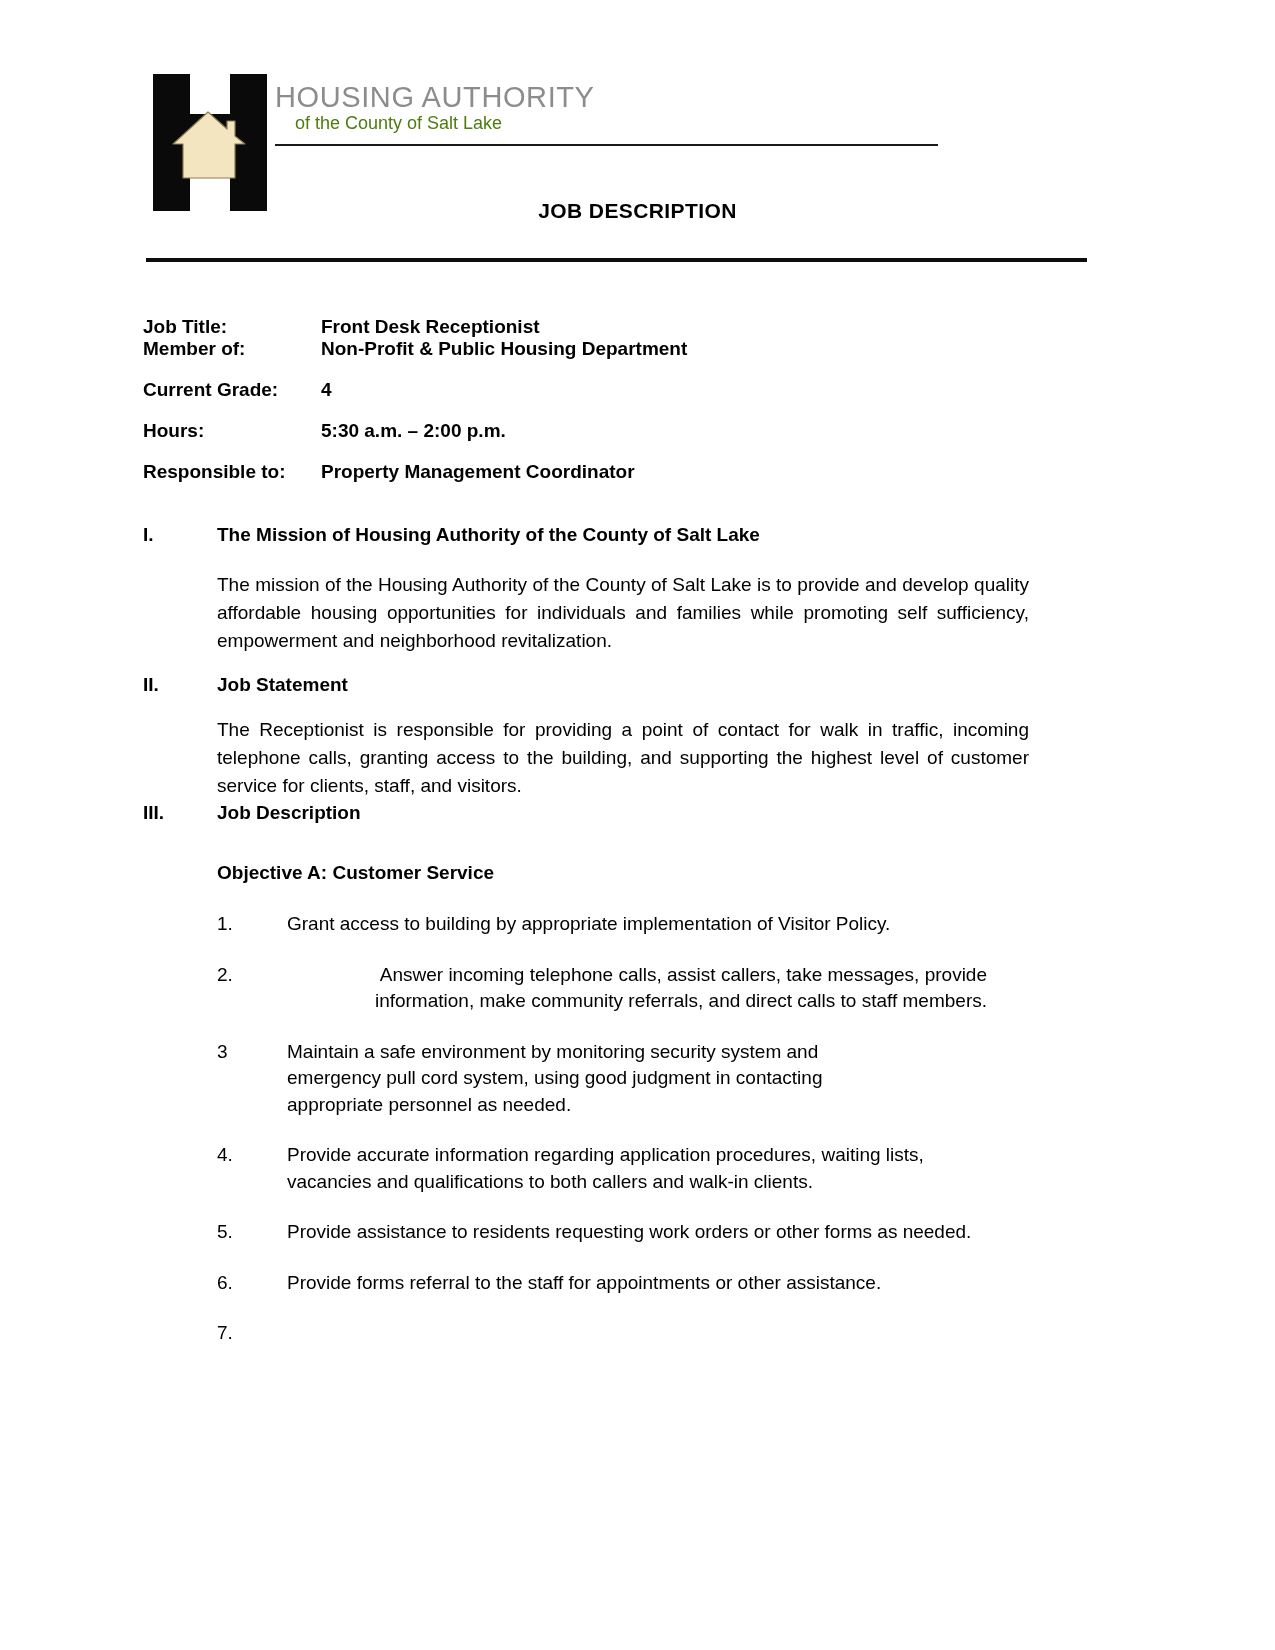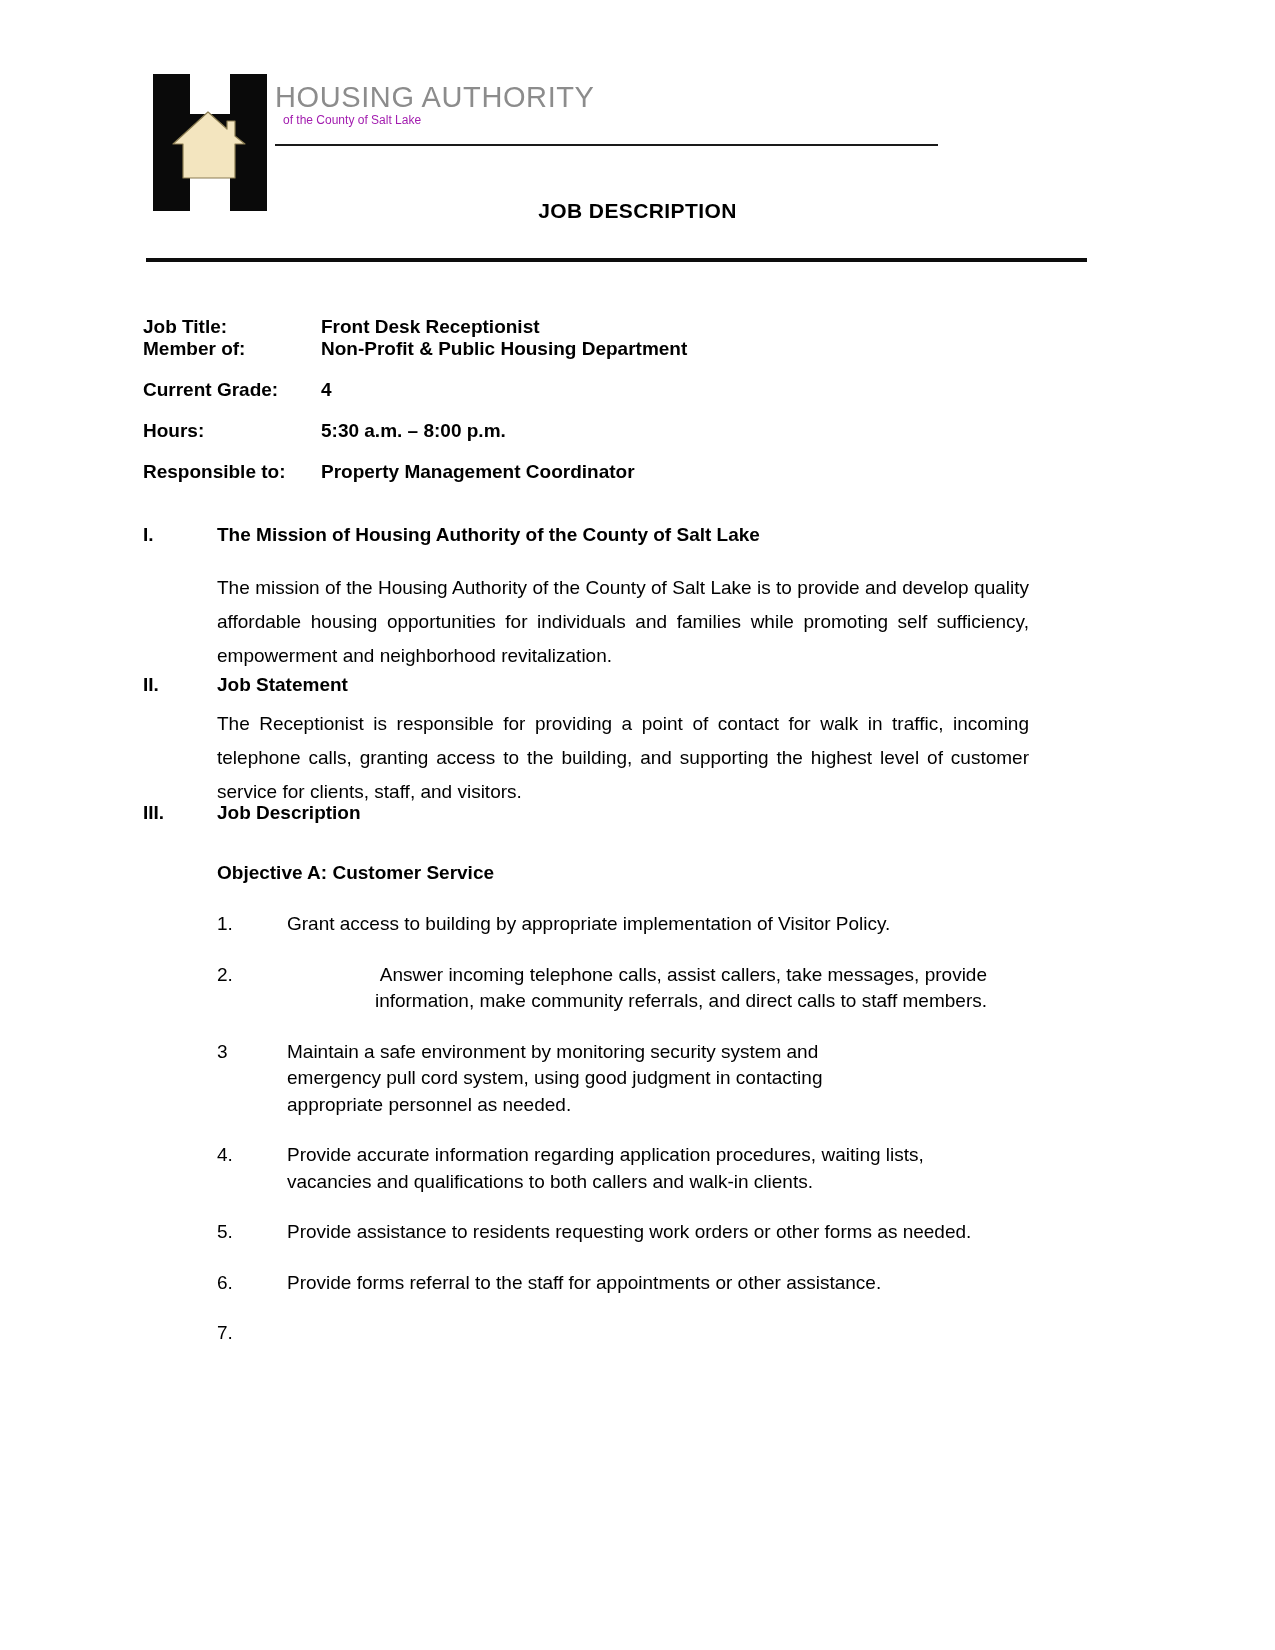--- a/index.html
+++ b/index.html
@@ -81,23 +81,23 @@
   .logo-text .line1 {
     font-size: 29px;
     letter-spacing: 0.6px;
     color: #8c8c8c;
     font-weight: 400;
     line-height: 1.05;
     white-space: nowrap;
   }
   .logo-text .line2 {
     margin-top: 2px;
-    margin-left: 8px;
-    font-size: 12px;
-    color: #a21caf;
+    margin-left: 20px;
+    font-size: 18px;
+    color: #4d7c0f;
     font-weight: 400;
     line-height: 1.1;
     white-space: nowrap;
   }
   .rule-thin {
     position: absolute;
     left: 275px;
     top: 144px;
     width: 663px;
     height: 0;
@@ -160,21 +160,21 @@
   .sec-head .numeral {
     width: 74px;
     flex: 0 0 74px;
   }
   .sec-head .heading { white-space: nowrap; }
 
   .body-para {
     margin-left: 74px;
     width: 812px;
     font-size: 19px;
-    line-height: 34px;
+    line-height: 28px;
     text-align: justify;
     text-justify: inter-word;
   }
 
   .objective {
     margin-left: 74px;
     font-size: 19px;
     font-weight: bold;
   }
 
@@ -241,42 +241,42 @@
     <div class="row tight">
       <div class="label">Member of:</div>
       <div class="value">Non-Profit &amp; Public Housing Department</div>
     </div>
     <div class="row gap">
       <div class="label">Current Grade:</div>
       <div class="value">4</div>
     </div>
     <div class="row gap">
       <div class="label">Hours:</div>
-      <div class="value">5:30 a.m. – 8:00 p.m.</div>
+      <div class="value">5:30 a.m. – 2:00 p.m.</div>
     </div>
     <div class="row gap">
       <div class="label">Responsible to:</div>
       <div class="value">Property Management Coordinator</div>
     </div>
   </div>
 
   <div class="section" style="top:524px;">
     <div class="sec-head">
       <div class="numeral">I.</div>
       <div class="heading">The Mission of Housing Authority of the County of Salt Lake</div>
     </div>
     <div class="body-para" style="margin-top:25px;">The mission of the Housing Authority of the County of Salt Lake is to provide and develop quality affordable housing opportunities for individuals and families while promoting self sufficiency, empowerment and neighborhood revitalization.</div>
   </div>
 
   <div class="section" style="top:674px;">
     <div class="sec-head">
       <div class="numeral">II.</div>
       <div class="heading">Job Statement</div>
     </div>
-    <div class="body-para" style="margin-top:11px;">The Receptionist is responsible for providing a point of contact for walk in traffic, incoming telephone calls, granting access to the building, and supporting the highest level of customer service for clients, staff, and visitors.</div>
+    <div class="body-para" style="margin-top:20px;">The Receptionist is responsible for providing a point of contact for walk in traffic, incoming telephone calls, granting access to the building, and supporting the highest level of customer service for clients, staff, and visitors.</div>
   </div>
 
   <div class="section" style="top:802px;">
     <div class="sec-head">
       <div class="numeral">III.</div>
       <div class="heading">Job Description</div>
     </div>
 
     <div class="objective" style="margin-top:38px;">Objective A:   Customer Service</div>
 

